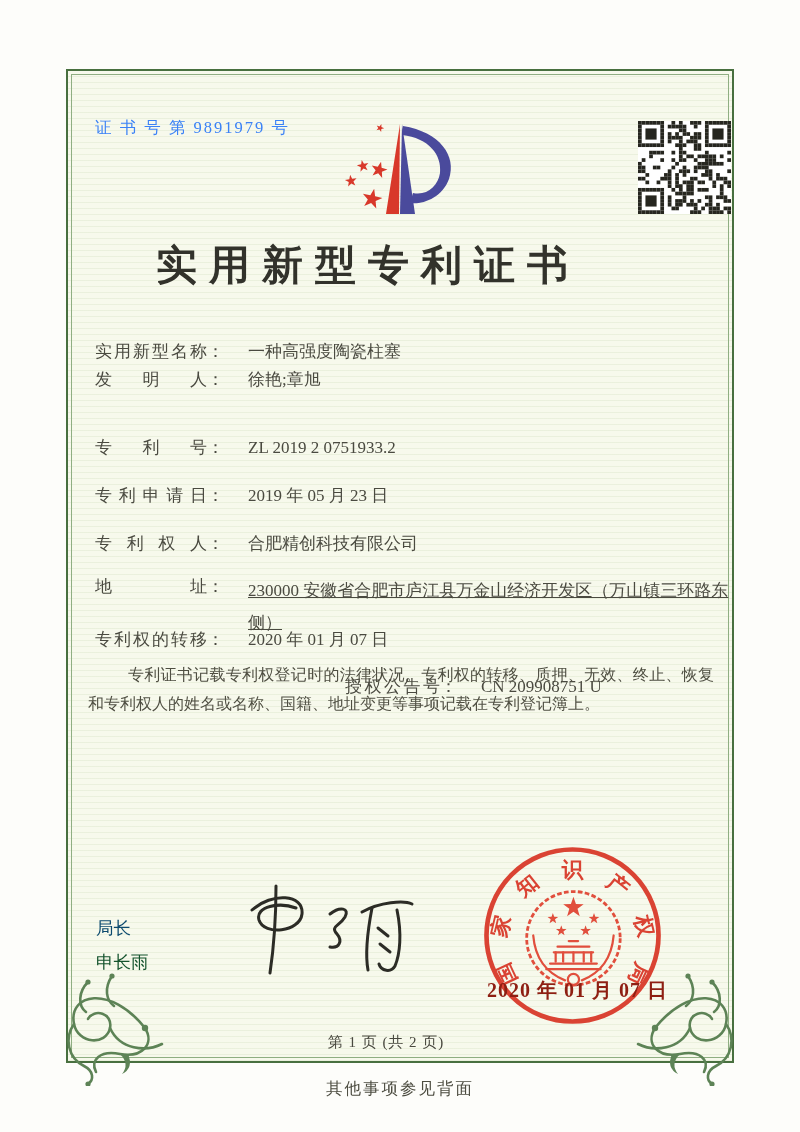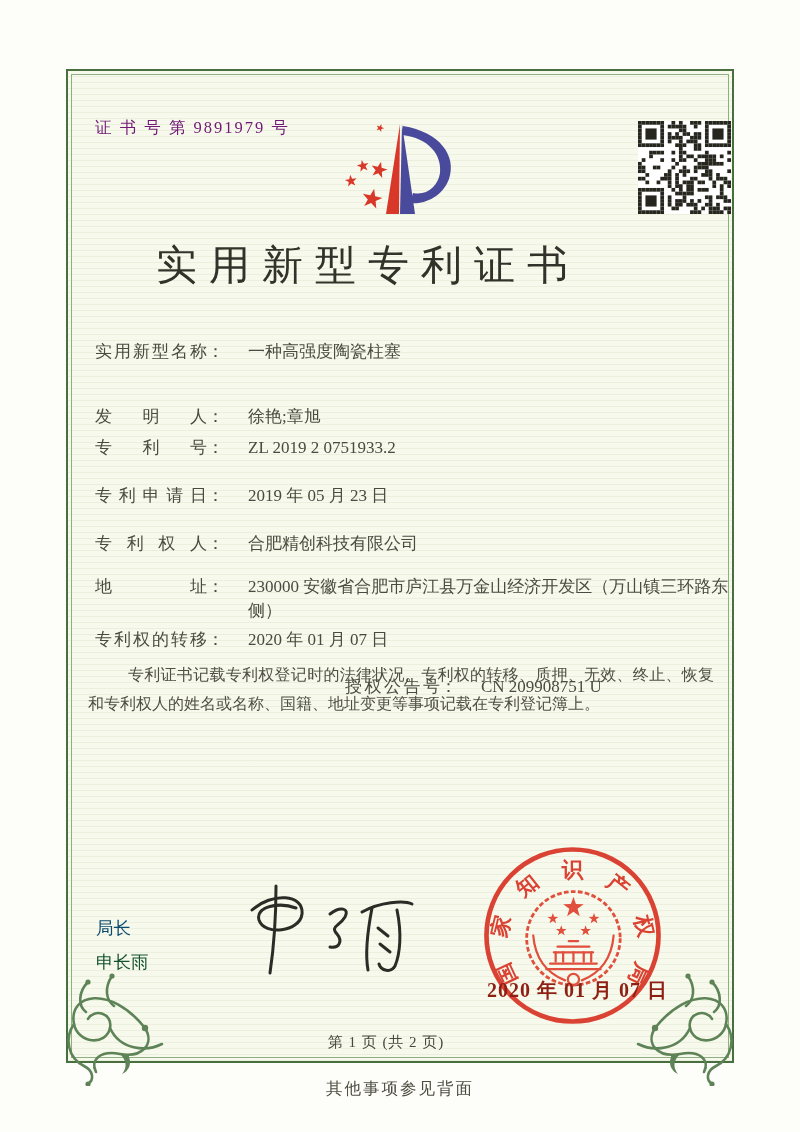--- a/index.html
+++ b/index.html
@@ -22,40 +22,40 @@
   .frame-inner{
     position:absolute;left:3px;top:3px;right:3px;bottom:3px;
     border:1px solid #8fae82;
   }
   .flourish{position:absolute;width:118px;height:120px;z-index:3;}
   .flourish.left{left:50px;top:966px;}
   .flourish.right{left:632px;top:966px;transform:scaleX(-1);}
   
   .cert-no{
     position:absolute;left:95px;top:117px;
-    font-size:16.5px;letter-spacing:2px;color:#701a75;z-index:2;
+    font-size:16.5px;letter-spacing:2px;color:#3b82f6;z-index:2;
   }
   .logo{position:absolute;left:338px;top:110px;width:128px;height:110px;z-index:2;}
   .qr{position:absolute;left:638px;top:121px;width:93px;height:93px;z-index:2;}
   .title{
     position:absolute;left:66px;width:592px;top:238px;
-    text-align:center;font-size:41px;font-weight:normal;
+    text-align:center;font-size:41px;font-weight:bold;
     letter-spacing:12px;text-indent:12px;color:#32322b;z-index:2;
   }
   
   .rows{position:absolute;left:95px;top:0;width:620px;z-index:2;}
   .row{position:absolute;left:0;font-size:17px;color:#4a4a40;white-space:nowrap;}
   .row .lbl{
     display:inline-block;width:112px;
     text-align:justify;text-align-last:justify;
   }
   .row .val{margin-left:24px;}
   .row .val.wide{
     display:inline-block;width:482px;white-space:normal;
-    vertical-align:top;line-height:24px;word-break:break-all;
+    vertical-align:top;line-height:32px;word-break:break-all;text-decoration:underline;
   }
   .row .group2{position:absolute;left:250px;top:0;}
   .row .group2 .lbl{width:95px;margin-top:47px;}
   
   .paras{
     position:absolute;left:88px;top:661px;width:626px;
     font-size:16px;line-height:28.5px;color:#4f4f42;z-index:2;
     text-align:justify;
   }
   .paras p{margin:0;text-indent:40px;}
@@ -419,21 +419,21 @@
       <rect x="8" y="80" width="12" height="12"></rect>
     </g>
 </svg>
 
 <div class="title">实用新型专利证书</div>
 
 <div class="rows">
   <div class="row" style="top:340px">
     <span class="lbl">实用新型名称</span><span>：</span><span class="val">一种高强度陶瓷柱塞</span>
   </div>
-  <div class="row" style="top:405px">
+  <div class="row" style="top:368px">
     <span class="lbl">发明人</span><span>：</span><span class="val">徐艳;章旭</span>
   </div>
   <div class="row" style="top:436px">
     <span class="lbl">专利号</span><span>：</span><span class="val">ZL 2019 2 0751933.2</span>
   </div>
   <div class="row" style="top:484px">
     <span class="lbl">专利申请日</span><span>：</span><span class="val">2019 年 05 月 23 日</span>
   </div>
   <div class="row" style="top:532px">
     <span class="lbl">专利权人</span><span>：</span><span class="val">合肥精创科技有限公司</span>

